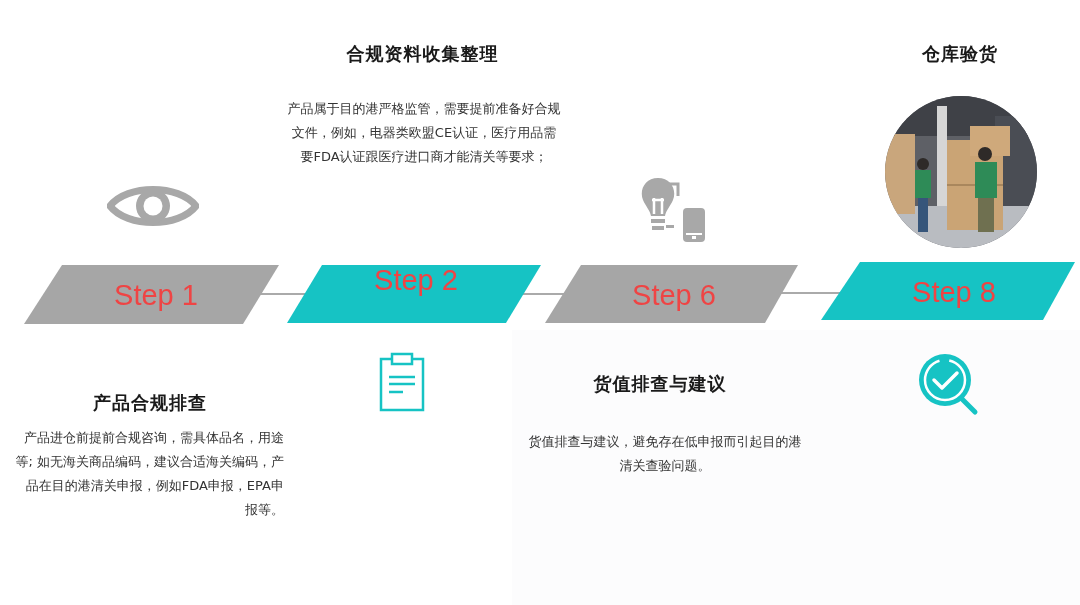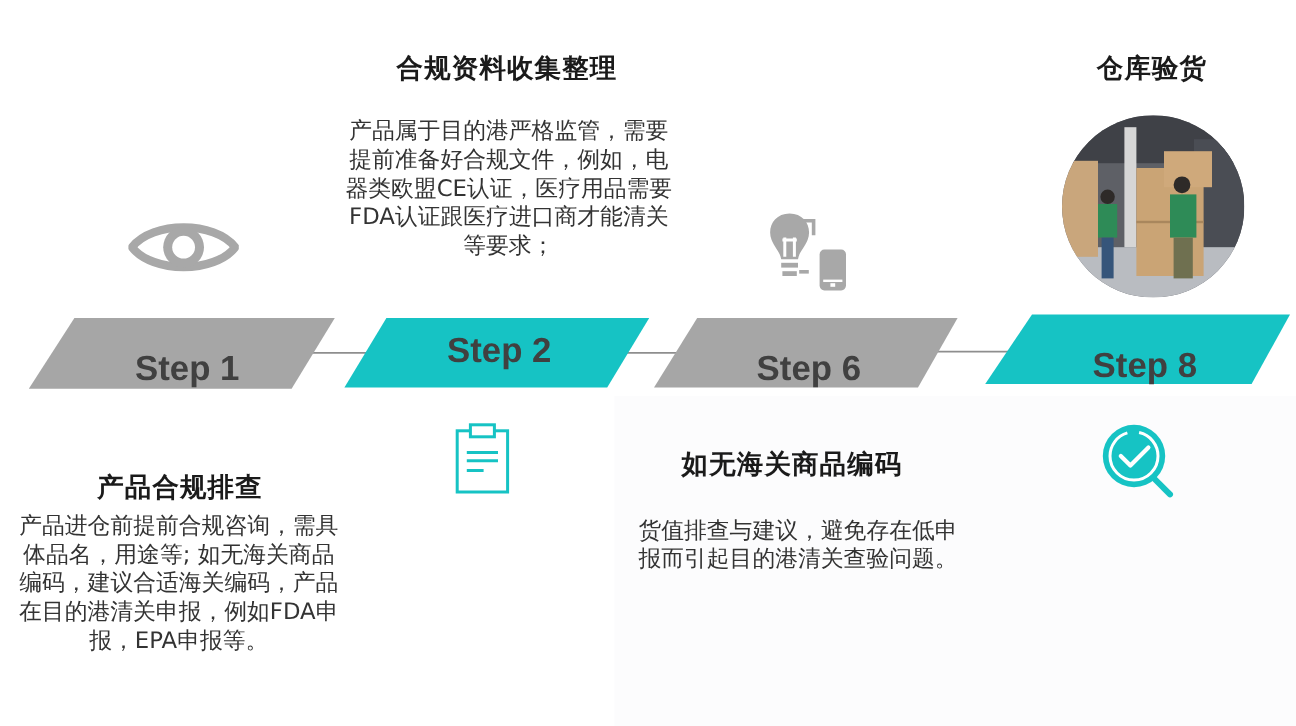--- a/index.html
+++ b/index.html
@@ -26,40 +26,39 @@
   .timeline {
     position: absolute;
     left: 0;
     top: 0;
     width: 1080px;
     height: 605px;
   }
   .step-label {
     position: absolute;
     font-family: "Liberation Sans", "DejaVu Sans", sans-serif;
-    font-weight: bold;
+    font-weight: normal;
     font-size: 29px;
-    color: #404040;
+    color: #ef4444;
     text-align: center;
     line-height: 1;
     white-space: nowrap;
-    margin-top: 13px;
   }
   .title {
     position: absolute;
     font-weight: bold;
-    font-size: 22px;
+    font-size: 18px;
     color: #1a1a1a;
     text-align: center;
     white-space: nowrap;
     letter-spacing: 1px;
   }
   .desc {
     position: absolute;
-    font-size: 19px;
+    font-size: 13px;
     line-height: 24px;
     color: #333333;
     text-align: center;
   }
   .icon {
     position: absolute;
   }
   .photo {
     position: absolute;
     left: 885px;
@@ -91,21 +90,21 @@
 <div class="step-label" style="left:362px; top:266px; width:108px;">Step 2</div>
 <div class="step-label" style="left:620px; top:281px; width:108px;">Step 6</div>
 <div class="step-label" style="left:900px; top:278px; width:108px;">Step 8</div>
 
 <svg class="icon" style="left:107px; top:180px;" width="92" height="52" viewBox="0 0 92 52">
   <path d="M3,26 C20,4 72,4 89,26 C72,48 20,48 3,26 Z" fill="none" stroke="#a8a8a8" stroke-width="7" stroke-linejoin="round"></path>
   <circle cx="46" cy="26" r="17" fill="#a8a8a8"></circle>
   <circle cx="46" cy="26" r="9.5" fill="#ffffff"></circle>
 </svg>
 <div class="title" style="left:40px; top:391px; width:220px;">产品合规排查</div>
-<div class="desc" style="left:14px; top:426px; width:270px;">产品进仓前提前合规咨询，需具体品名，用途等; 如无海关商品编码，建议合适海关编码，产品在目的港清关申报，例如FDA申报，EPA申报等。</div>
+<div class="desc" style="left:14px; top:426px; width:270px;text-align:right;">产品进仓前提前合规咨询，需具体品名，用途等; 如无海关商品编码，建议合适海关编码，产品在目的港清关申报，例如FDA申报，EPA申报等。</div>
 
 <div class="title" style="left:300px; top:42px; width:245px;">合规资料收集整理</div>
 <div class="desc" style="left:286px; top:97px; width:276px;">产品属于目的港严格监管，需要提前准备好合规文件，例如，电器类欧盟CE认证，医疗用品需要FDA认证跟医疗进口商才能清关等要求；</div>
 <svg class="icon" style="left:378px; top:352px;" width="48" height="60" viewBox="0 0 48 60">
   <rect x="3" y="7" width="42" height="51" fill="none" stroke="#16c3c4" stroke-width="2.5"></rect>
   <rect x="14" y="2" width="20" height="10" fill="#ffffff" stroke="#16c3c4" stroke-width="2.5"></rect>
   <line x1="11" y1="25" x2="37" y2="25" stroke="#16c3c4" stroke-width="2.5"></line>
   <line x1="11" y1="32" x2="37" y2="32" stroke="#16c3c4" stroke-width="2.5"></line>
   <line x1="11" y1="40" x2="25" y2="40" stroke="#16c3c4" stroke-width="2.5"></line>
 </svg>
@@ -114,21 +113,21 @@
   <path d="M18,2 C5,2 -1,14 3,24 C6,31 10,34 11,40 L25,40 C26,34 30,31 33,24 C37,14 31,2 18,2 Z" fill="#a8a8a8"></path>
   <path d="M14,22 L14,38 M22,22 L22,38 M12,24 L24,24" stroke="#ffffff" stroke-width="2.5" fill="none"></path>
   <rect x="11" y="43" width="14" height="4" fill="#a8a8a8"></rect>
   <rect x="12" y="50" width="12" height="4" fill="#a8a8a8"></rect>
   <rect x="26" y="49" width="8" height="3" fill="#a8a8a8"></rect>
   <path d="M25,8 L38,8 L38,20" stroke="#a8a8a8" stroke-width="3" fill="none"></path>
   <rect x="43" y="32" width="22" height="34" rx="4" fill="#a8a8a8"></rect>
   <rect x="46" y="57" width="16" height="2" fill="#ffffff"></rect>
   <rect x="52" y="60" width="4" height="3" fill="#ffffff"></rect>
 </svg>
-<div class="title" style="left:550px; top:372px; width:220px;">如无海关商品编码</div>
+<div class="title" style="left:550px; top:372px; width:220px;">货值排查与建议</div>
 <div class="desc" style="left:525px; top:430px; width:280px;">货值排查与建议，避免存在低申报而引起目的港清关查验问题。</div>
 
 <div class="title" style="left:880px; top:42px; width:160px;">仓库验货</div>
 <div class="photo">
   <svg width="152" height="152" viewBox="0 0 152 152">
     <rect x="0" y="0" width="152" height="152" fill="#5e6066"></rect>
     <rect x="0" y="0" width="152" height="40" fill="#3f4147"></rect>
     <rect x="110" y="20" width="42" height="90" fill="#4a4d54"></rect>
     <rect x="0" y="110" width="152" height="42" fill="#b9bcc1"></rect>
     <rect x="0" y="38" width="30" height="80" fill="#c9a67c"></rect>

